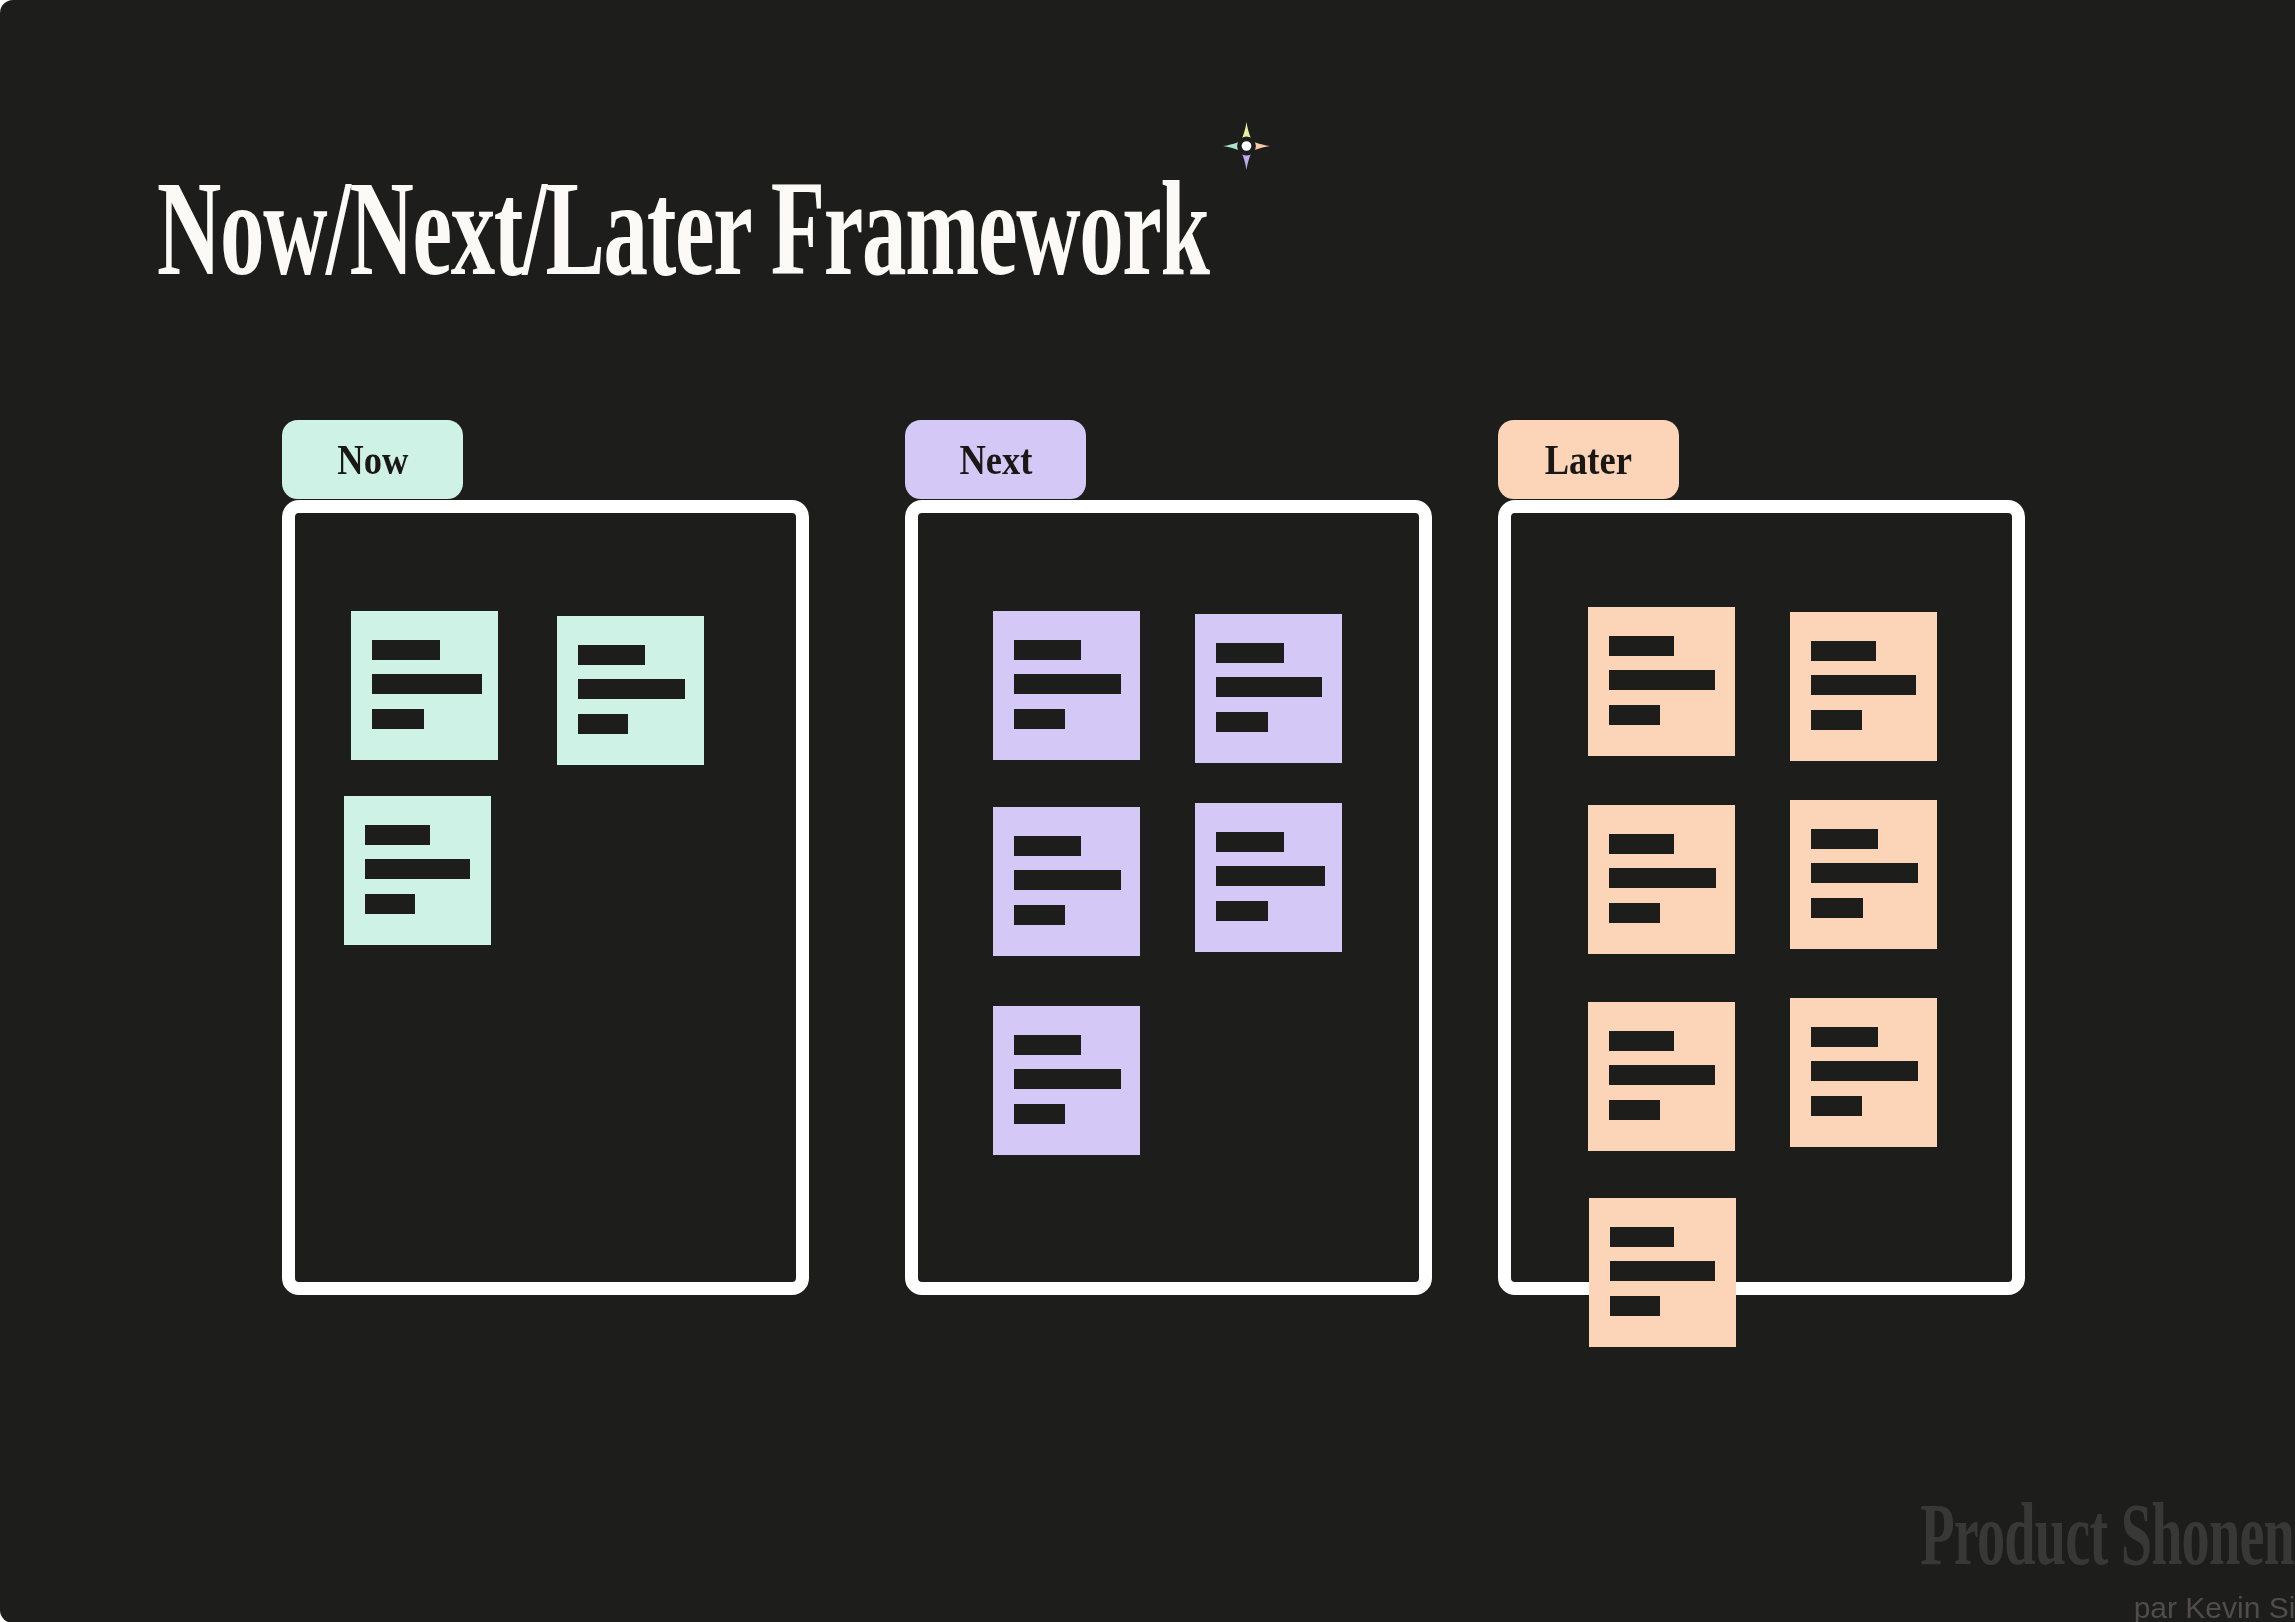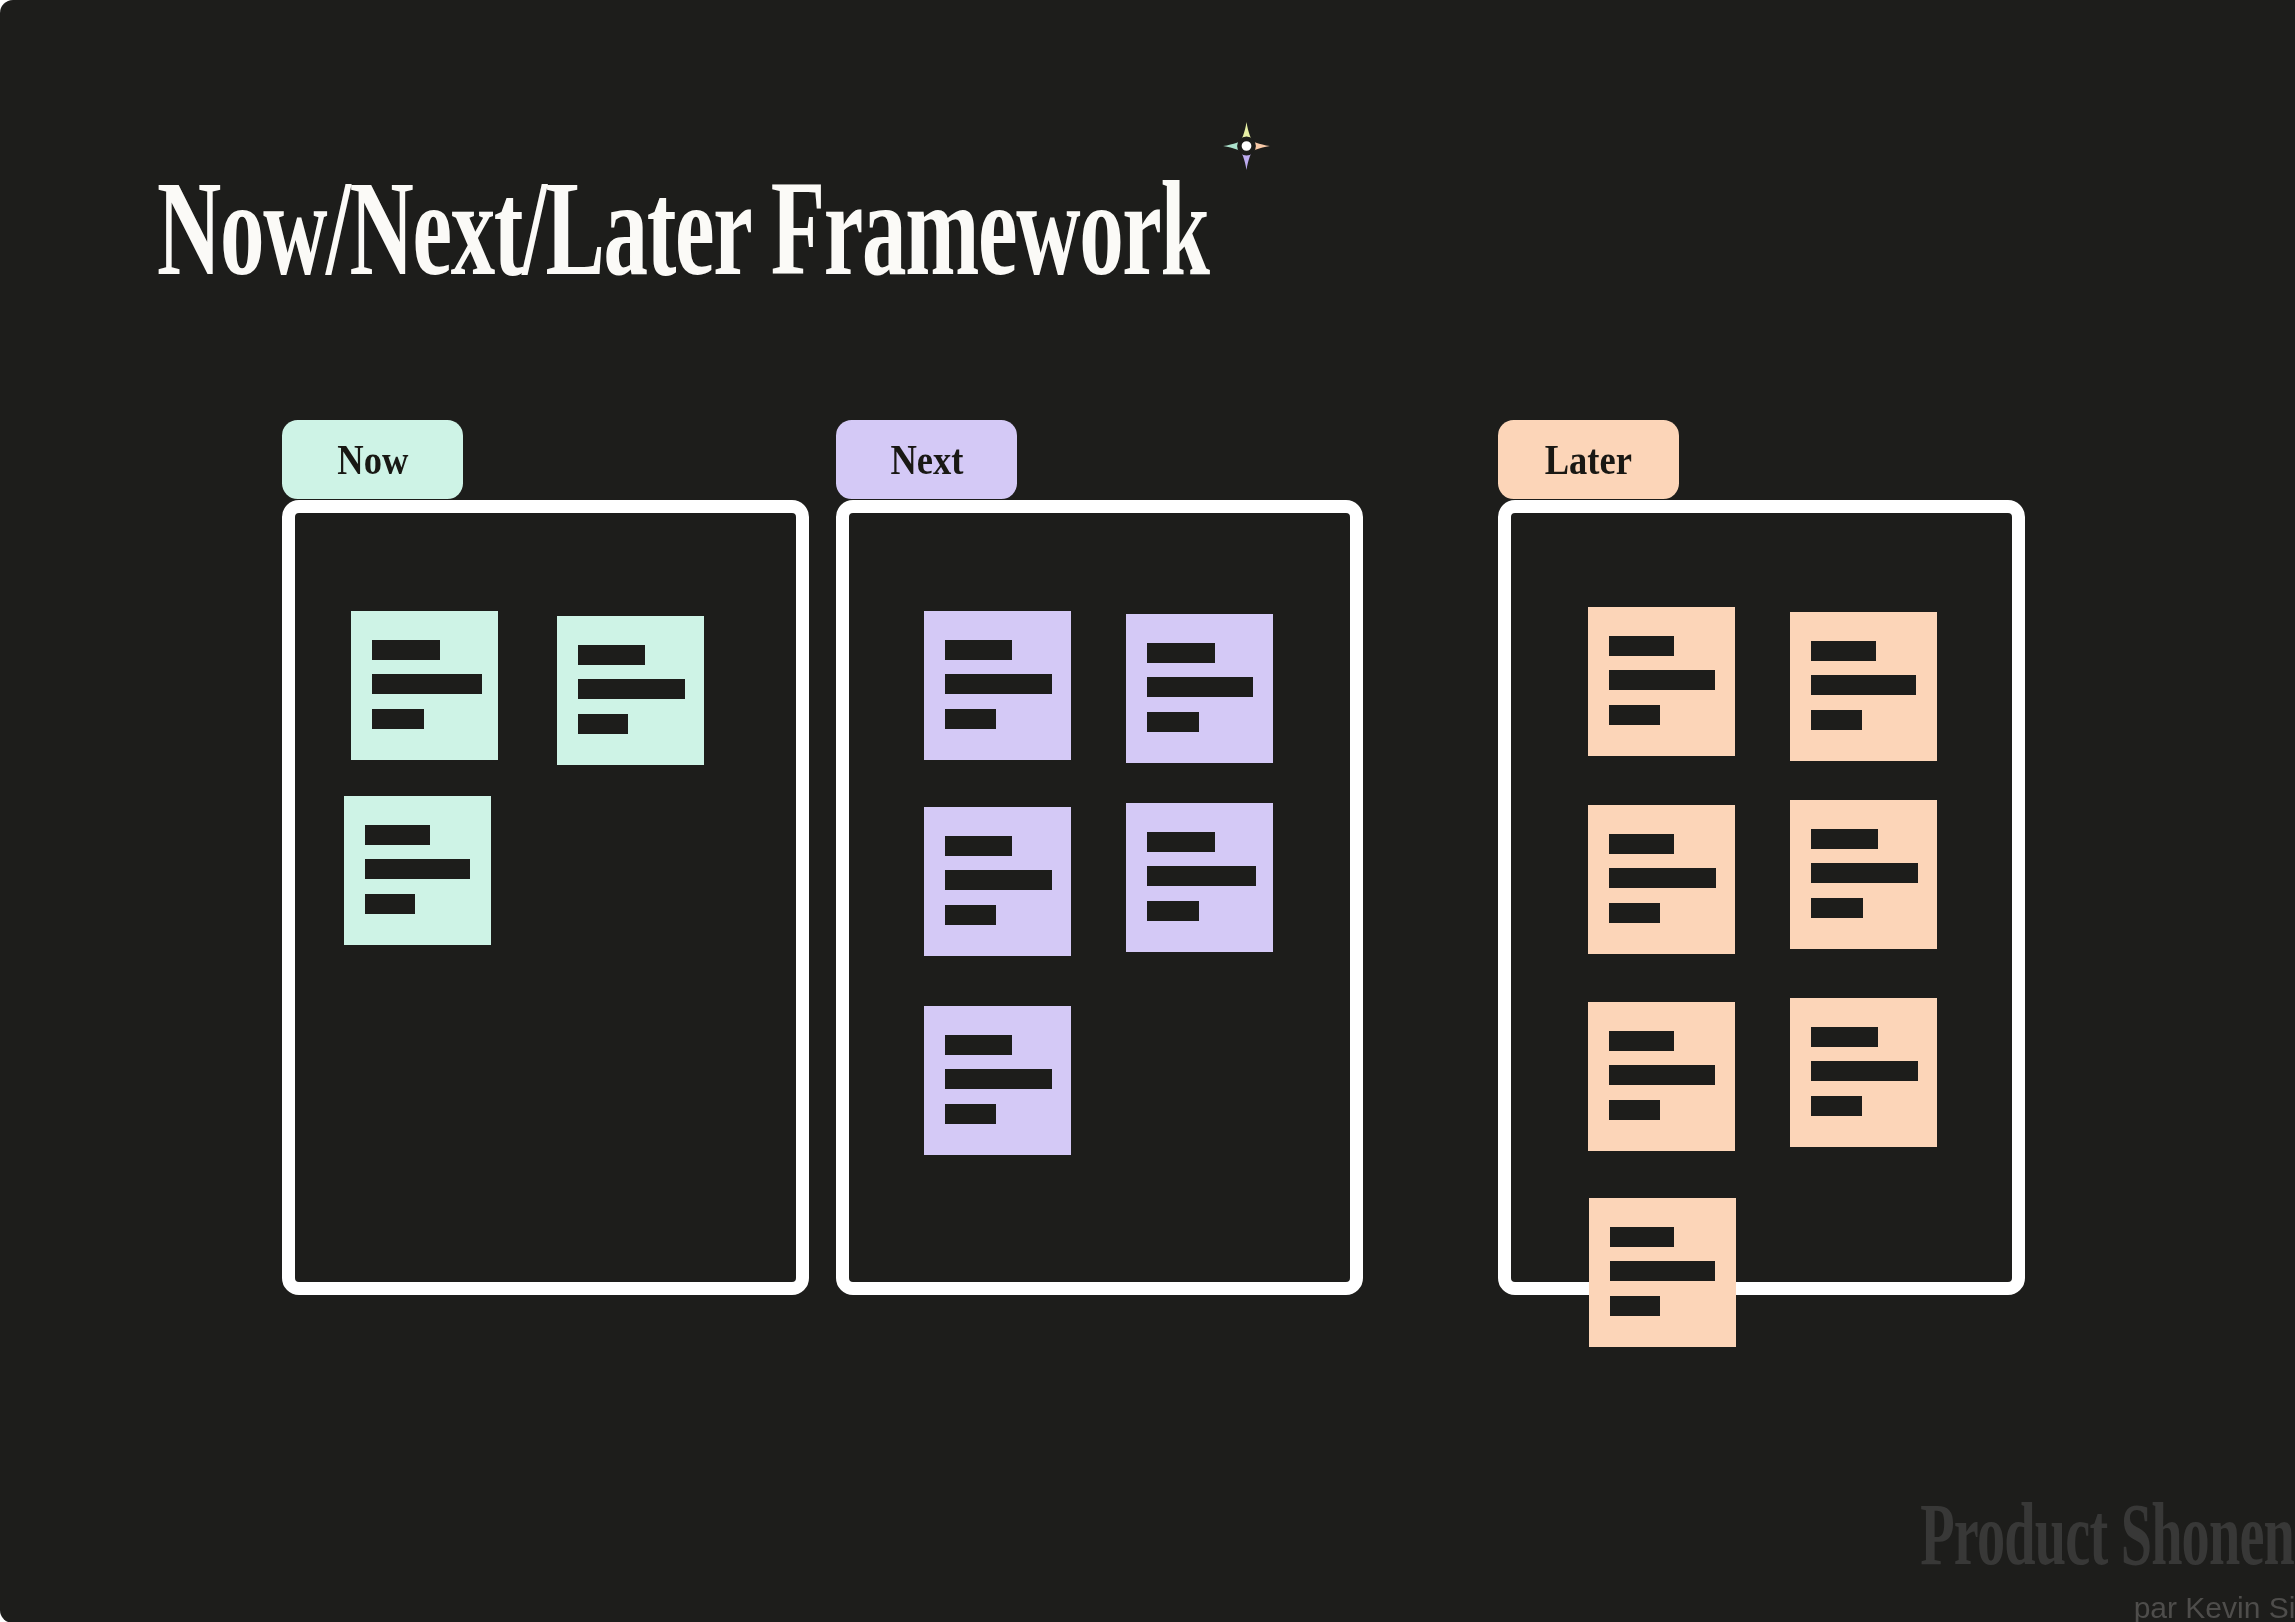--- a/index.html
+++ b/index.html
@@ -139,21 +139,21 @@
           <div class="bar" style="top: 63px; width: 107px; background: rgb(29, 29, 27);"></div>
           <div class="bar" style="top: 98px; width: 50px; background: rgb(29, 29, 27);"></div>
         </div>
         <div class="card" style="left: 62px; top: 376px; background: rgb(206, 243, 230);">
           <div class="bar" style="top: 29px; width: 65px; background: rgb(29, 29, 27);"></div>
           <div class="bar" style="top: 63px; width: 105px; background: rgb(29, 29, 27);"></div>
           <div class="bar" style="top: 98px; width: 50px; background: rgb(29, 29, 27);"></div>
         </div>
       </section>
 
-    <section class="column" style="left: 836px;">
+    <section class="column" style="left: 905px;">
       <div class="pill" style="background: rgb(212, 201, 246);">
         <span class="pill-text" style="color: rgb(25, 24, 20);">Next</span>
       </div>
       <div class="frame" style="border-color: rgb(255, 255, 255);"></div>
     <div class="card" style="left: 88px; top: 191px; background: rgb(212, 201, 246);">
           <div class="bar" style="top: 29px; width: 67px; background: rgb(29, 29, 27);"></div>
           <div class="bar" style="top: 63px; width: 107px; background: rgb(29, 29, 27);"></div>
           <div class="bar" style="top: 98px; width: 51px; background: rgb(29, 29, 27);"></div>
         </div>
         <div class="card" style="left: 290px; top: 194px; background: rgb(212, 201, 246);">

